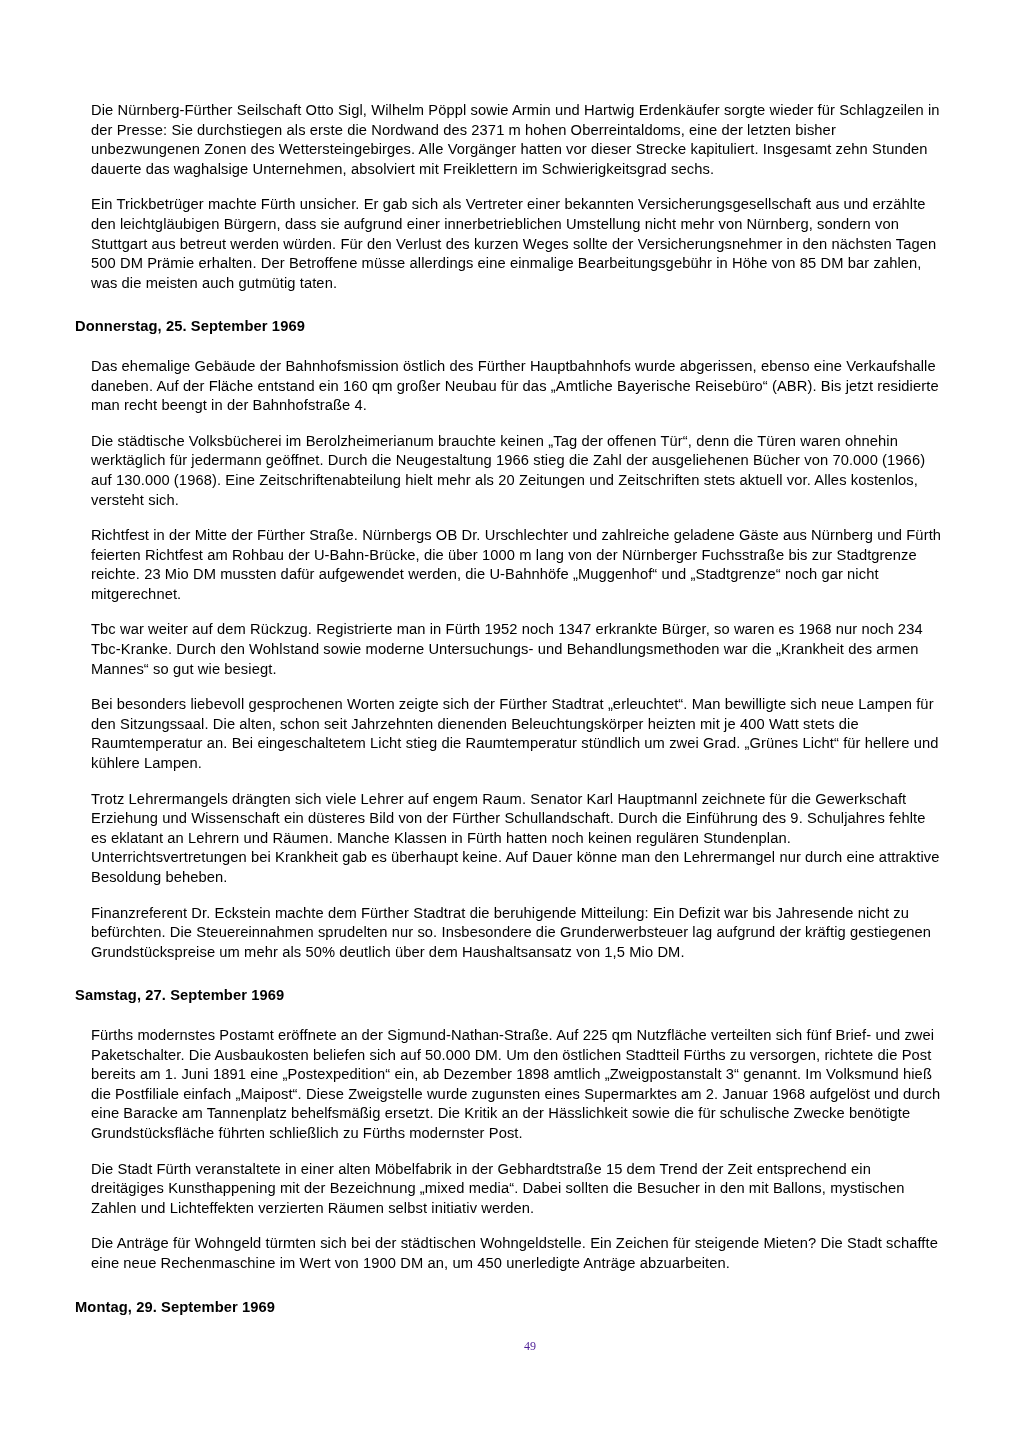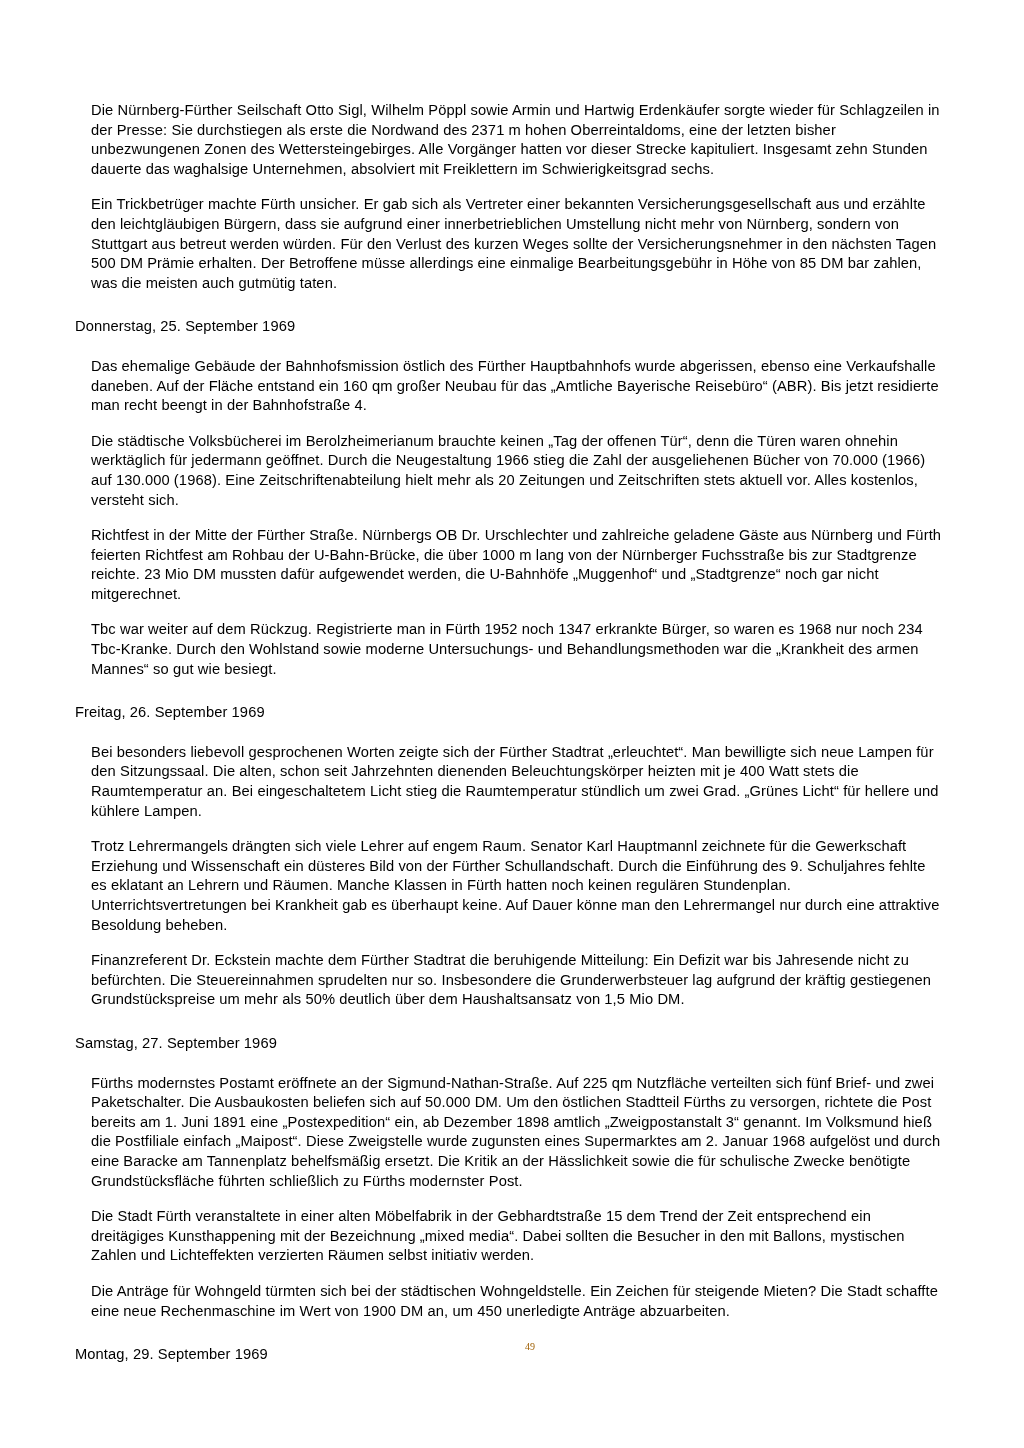--- a/index.html
+++ b/index.html
@@ -29,54 +29,53 @@
     line-height: 19.6px;
     letter-spacing: 0.1px;
     text-align: left;
   }
   .para {
     margin: 16px;
   }
   .heading {
     font-size: 14.7px;
     line-height: 19.6px;
-    font-weight: 400;
+    font-weight: 700;
     margin: 24px 0 20px 0;
   }
   .footer {
     position: absolute;
     left: 0;
     top: 1336px;
     width: 100%;
     text-align: center;
   }
   .page-number {
     font-family: "Liberation Serif", serif;
-    font-size: 10px;
-    color: #a16207;
+    font-size: 12px;
+    color: #4c1d95;
     margin-left: 36px;
   }
 </style>
 </head>
 <body>
 
 <main class="page">
   <div class="content">
 
     <p class="para">Die Nürnberg-Fürther Seilschaft Otto Sigl, Wilhelm Pöppl sowie Armin und Hartwig Erdenkäufer sorgte wieder für Schlagzeilen in der Presse: Sie durchstiegen als erste die Nordwand des 2371 m hohen Oberreintaldoms, eine der letzten bisher unbezwungenen Zonen des Wettersteingebirges. Alle Vorgänger hatten vor dieser Strecke kapituliert. Insgesamt zehn Stunden dauerte das waghalsige Unternehmen, absolviert mit Freiklettern im Schwierigkeitsgrad sechs.</p>
     <p class="para">Ein Trickbetrüger machte Fürth unsicher. Er gab sich als Vertreter einer bekannten Versicherungsgesellschaft aus und erzählte den leichtgläubigen Bürgern, dass sie aufgrund einer innerbetrieblichen Umstellung nicht mehr von Nürnberg, sondern von Stuttgart aus betreut werden würden. Für den Verlust des kurzen Weges sollte der Versicherungsnehmer in den nächsten Tagen 500 DM Prämie erhalten. Der Betroffene müsse allerdings eine einmalige Bearbeitungsgebühr in Höhe von 85 DM bar zahlen, was die meisten auch gutmütig taten.</p>
 
     <h2 class="heading">Donnerstag, 25. September 1969</h2>
 
     <p class="para">Das ehemalige Gebäude der Bahnhofsmission östlich des Fürther Hauptbahnhofs wurde abgerissen, ebenso eine Verkaufshalle daneben. Auf der Fläche entstand ein 160 qm großer Neubau für das „Amtliche Bayerische Reisebüro“ (ABR). Bis jetzt residierte man recht beengt in der Bahnhofstraße 4.</p>
     <p class="para">Die städtische Volksbücherei im Berolzheimerianum brauchte keinen „Tag der offenen Tür“, denn die Türen waren ohnehin werktäglich für jedermann geöffnet. Durch die Neugestaltung 1966 stieg die Zahl der ausgeliehenen Bücher von 70.000 (1966) auf 130.000 (1968). Eine Zeitschriftenabteilung hielt mehr als 20 Zeitungen und Zeitschriften stets aktuell vor. Alles kostenlos, versteht sich.</p>
     <p class="para">Richtfest in der Mitte der Fürther Straße. Nürnbergs OB Dr. Urschlechter und zahlreiche geladene Gäste aus Nürnberg und Fürth feierten Richtfest am Rohbau der U-Bahn-Brücke, die über 1000 m lang von der Nürnberger Fuchsstraße bis zur Stadtgrenze reichte. 23 Mio DM mussten dafür aufgewendet werden, die U-Bahnhöfe „Muggenhof“ und „Stadtgrenze“ noch gar nicht mitgerechnet.</p>
     <p class="para">Tbc war weiter auf dem Rückzug. Registrierte man in Fürth 1952 noch 1347 erkrankte Bürger, so waren es 1968 nur noch 234 Tbc-Kranke. Durch den Wohlstand sowie moderne Untersuchungs- und Behandlungsmethoden war die „Krankheit des armen Mannes“ so gut wie besiegt.</p>
 
-    <h2 class="heading">Freitag, 26. September 1969</h2>
 
     <p class="para">Bei besonders liebevoll gesprochenen Worten zeigte sich der Fürther Stadtrat „erleuchtet“. Man bewilligte sich neue Lampen für den Sitzungssaal. Die alten, schon seit Jahrzehnten dienenden Beleuchtungskörper heizten mit je 400 Watt stets die Raumtemperatur an. Bei eingeschaltetem Licht stieg die Raumtemperatur stündlich um zwei Grad. „Grünes Licht“ für hellere und kühlere Lampen.</p>
     <p class="para">Trotz Lehrermangels drängten sich viele Lehrer auf engem Raum. Senator Karl Hauptmannl zeichnete für die Gewerkschaft Erziehung und Wissenschaft ein düsteres Bild von der Fürther Schullandschaft. Durch die Einführung des 9. Schuljahres fehlte es eklatant an Lehrern und Räumen. Manche Klassen in Fürth hatten noch keinen regulären Stundenplan. Unterrichtsvertretungen bei Krankheit gab es überhaupt keine. Auf Dauer könne man den Lehrermangel nur durch eine attraktive Besoldung beheben.</p>
     <p class="para">Finanzreferent Dr. Eckstein machte dem Fürther Stadtrat die beruhigende Mitteilung: Ein Defizit war bis Jahresende nicht zu befürchten. Die Steuereinnahmen sprudelten nur so. Insbesondere die Grunderwerbsteuer lag aufgrund der kräftig gestiegenen Grundstückspreise um mehr als 50% deutlich über dem Haushaltsansatz von 1,5 Mio DM.</p>
 
     <h2 class="heading">Samstag, 27. September 1969</h2>
 
     <p class="para">Fürths modernstes Postamt eröffnete an der Sigmund-Nathan-Straße. Auf 225 qm Nutzfläche verteilten sich fünf Brief- und zwei Paketschalter. Die Ausbaukosten beliefen sich auf 50.000 DM. Um den östlichen Stadtteil Fürths zu versorgen, richtete die Post bereits am 1. Juni 1891 eine „Postexpedition“ ein, ab Dezember 1898 amtlich „Zweigpostanstalt 3“ genannt. Im Volksmund hieß die Postfiliale einfach „Maipost“. Diese Zweigstelle wurde zugunsten eines Supermarktes am 2. Januar 1968 aufgelöst und durch eine Baracke am Tannenplatz behelfsmäßig ersetzt. Die Kritik an der Hässlichkeit sowie die für schulische Zwecke benötigte Grundstücksfläche führten schließlich zu Fürths modernster Post.</p>
     <p class="para">Die Stadt Fürth veranstaltete in einer alten Möbelfabrik in der Gebhardtstraße 15 dem Trend der Zeit entsprechend ein dreitägiges Kunsthappening mit der Bezeichnung „mixed media“. Dabei sollten die Besucher in den mit Ballons, mystischen Zahlen und Lichteffekten verzierten Räumen selbst initiativ werden.</p>
     <p class="para">Die Anträge für Wohngeld türmten sich bei der städtischen Wohngeldstelle. Ein Zeichen für steigende Mieten? Die Stadt schaffte eine neue Rechenmaschine im Wert von 1900 DM an, um 450 unerledigte Anträge abzuarbeiten.</p>

